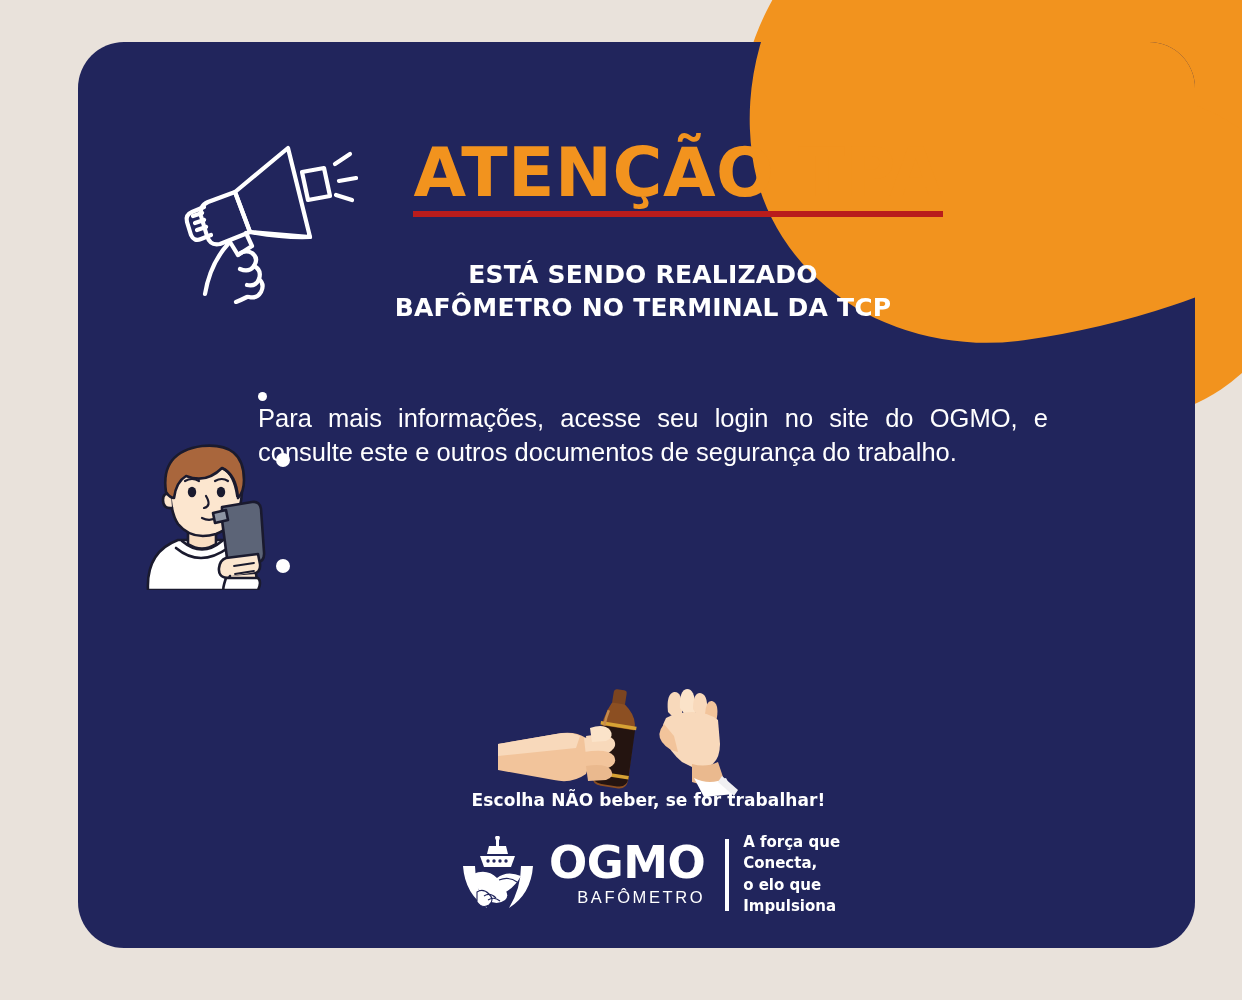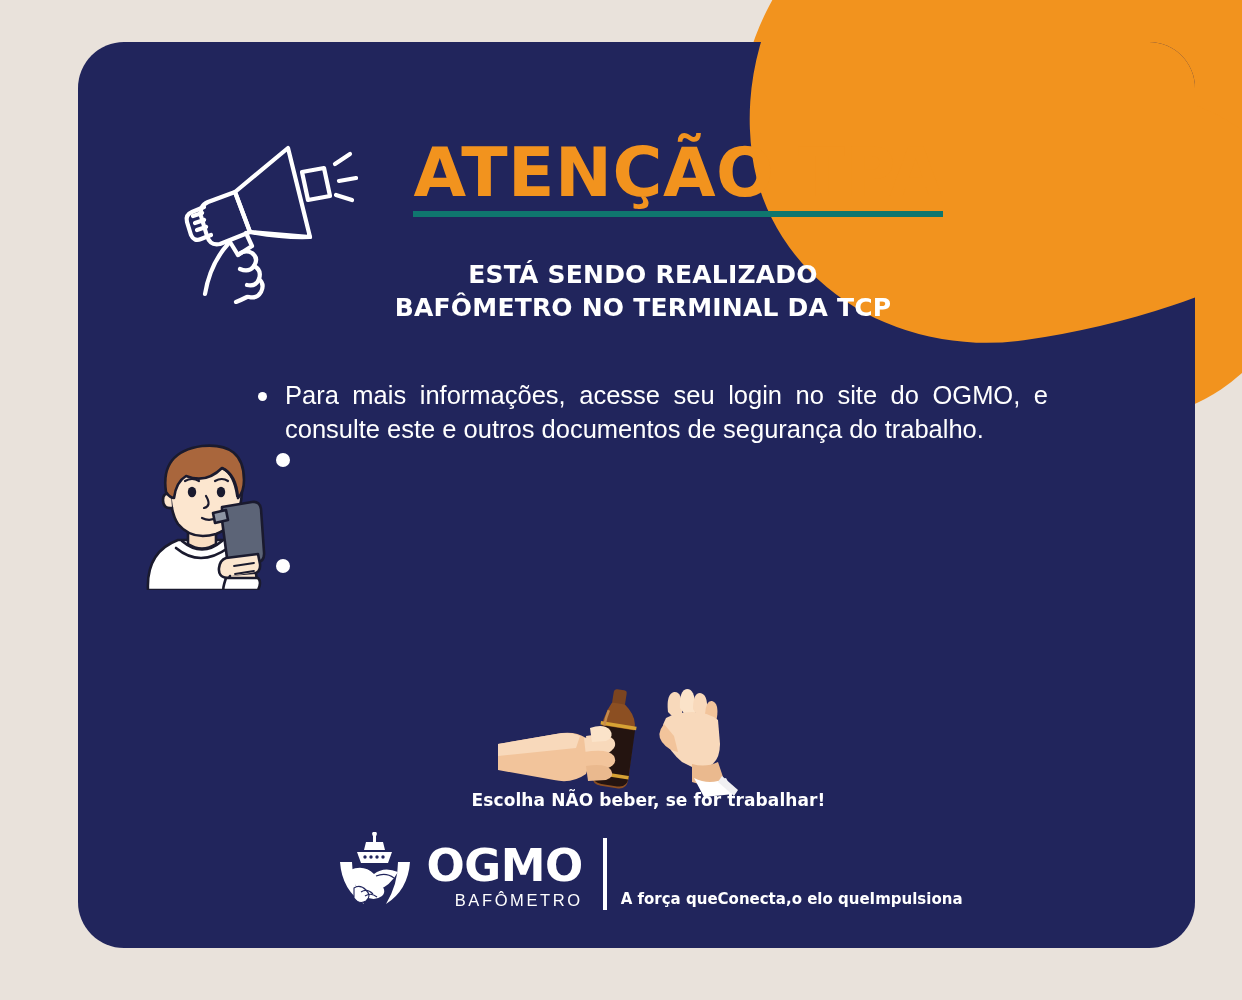--- a/index.html
+++ b/index.html
@@ -93,21 +93,21 @@
 
   .title {
     font-family: "DejaVu Sans", sans-serif;
     font-weight: 900;
     font-size: 68px;
     letter-spacing: 0.5px;
     color: #f2931e;
     line-height: 1.02;
     display: inline-block;
     padding-bottom: 4px;
-    border-bottom: 6px solid #0f766e;
+    border-bottom: 6px solid #b91c1c;
     white-space: nowrap;
   }
 
   .subtitle {
     position: absolute;
     left: 160px;
     top: 216px;
     width: 810px;
     text-align: center;
     color: #ffffff;
@@ -125,21 +125,21 @@
     top: 336px;
     width: 790px;
     color: #ffffff;
   }
 
   .bullet-item {
     display: flex;
     align-items: flex-start;
     margin-bottom: 30px;
   }
-  .bullet-item:last-child { margin-bottom: 0; }
+  .bullet-item:last-child { margin-bottom: 0; flex-direction: column; }
 
   .bullet-dot {
     flex: 0 0 auto;
     width: 9px;
     height: 9px;
     border-radius: 50%;
     background: #ffffff;
     margin-top: 14px;
     margin-right: 18px;
   }
@@ -194,21 +194,21 @@
     padding-left: 24px;
   }
 
   
   .logo-lockup {
     position: absolute;
     left: 0;
     top: 790px;
     width: 1145px;
     display: flex;
-    align-items: flex-end;
+    align-items: center;
     justify-content: center;
     gap: 14px;
   }
 
   .logo-emblem { width: 74px; height: 78px; flex: 0 0 auto; }
 
   .logo-wordmark {
     display: flex;
     flex-direction: column;
     align-items: flex-start;
@@ -233,21 +233,21 @@
 
   .logo-divider {
     width: 4px;
     height: 72px;
     background: #ffffff;
     flex: 0 0 auto;
   }
 
   .logo-tagline {
     display: flex;
-    flex-direction: row;
+    flex-direction: column;
     font-family: "DejaVu Sans", sans-serif;
     font-weight: 700;
     font-size: 15px;
     line-height: 1.42;
     color: #ffffff;
   }
 </style>
 </head>
 <body>
 

